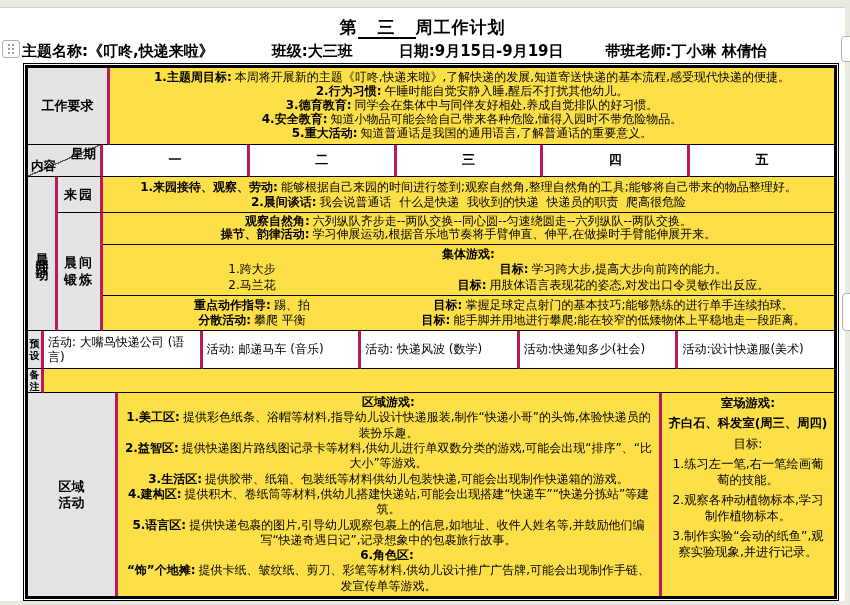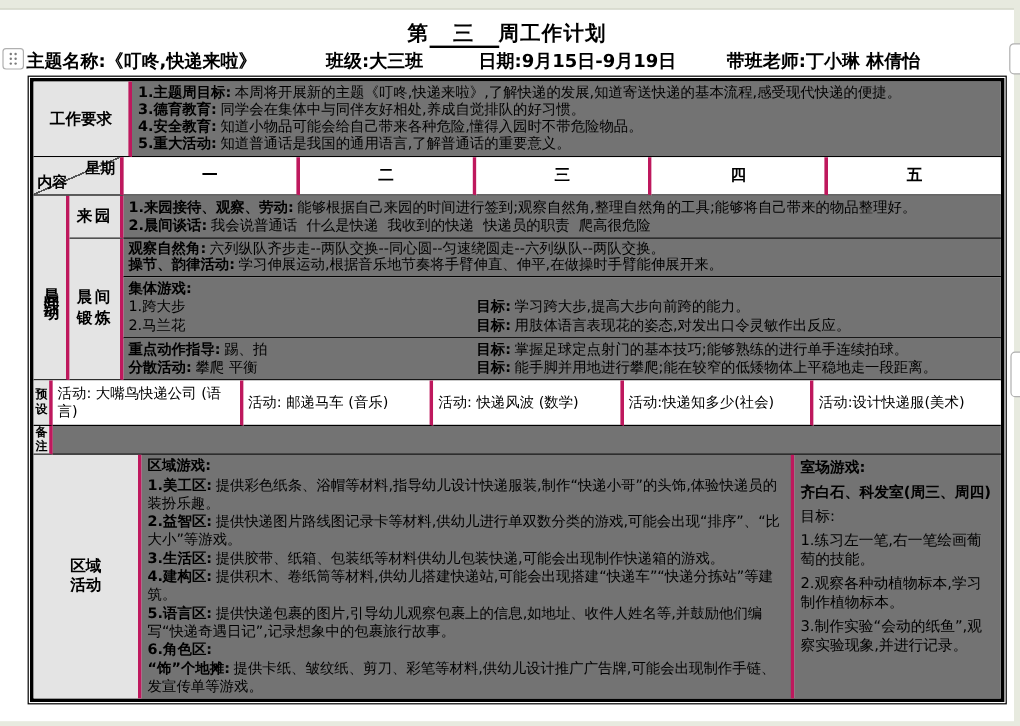--- a/index.html
+++ b/index.html
@@ -31,21 +31,21 @@
   .info-line { display:flex; margin:3px 0 0 22px; font-size:15px; font-weight:bold; white-space:nowrap; }
   .ig2 { margin-left:58px; } .ig3 { margin-left:46px; } .ig4 { margin-left:42px; }
 
   
   .plan-table { width:812px; margin:4px 0 0 25px; border:3px solid #000; outline:1px solid #000; outline-offset:1px; background:#fff; font-size:12px; }
   .row { display:flex; }
   .c { border-right:3px solid #be185d; border-bottom:1px solid #000; }
   .no-r { border-right:none !important; }
   .no-b { border-bottom:none !important; }
   .lab { background:#e4e4e4; display:flex; align-items:center; justify-content:center; text-align:center; font-weight:bold; font-size:13px; flex:none; }
-  .cont { background:#737373; padding:2px 4px; }
+  .cont { background:#fde047; padding:2px 4px;text-align:center; }
   .ln { white-space:pre-wrap; line-height:14.5px; }
   .bl { margin-right:3px; }
 
   
   .w-req { width:82px; }
   .req-cont { flex:1; padding:3px 5px; }
   .req-cont .ln { line-height:13.9px; }
 
   
   .r-week { min-height:32px; }
@@ -122,20 +122,21 @@
       <span class="ig3"><span>日期:</span><span>9月15日-9月19日</span></span>
       <span class="ig4"><span>带班老师:</span><span>丁小琳 林倩怡</span></span>
     </div>
 
     <div class="plan-table">
 
       <div class="row">
         <div class="c lab w-req">工作要求</div>
         <div class="c cont req-cont no-r">
           <div class="ln"><b class="bl">1.主题周目标:</b><span>本周将开展新的主题《叮咚,快递来啦》,了解快递的发展,知道寄送快递的基本流程,感受现代快递的便捷。</span></div>
+          <div class="ln"><b class="bl">2.行为习惯:</b><span>午睡时能自觉安静入睡,醒后不打扰其他幼儿。</span></div>
           <div class="ln"><b class="bl">3.德育教育:</b><span>同学会在集体中与同伴友好相处,养成自觉排队的好习惯。</span></div>
           <div class="ln"><b class="bl">4.安全教育:</b><span>知道小物品可能会给自己带来各种危险,懂得入园时不带危险物品。</span></div>
           <div class="ln"><b class="bl">5.重大活动:</b><span>知道普通话是我国的通用语言,了解普通话的重要意义。</span></div>
         </div>
       </div>
 
       <div class="row r-week">
         <div class="c diag">
           <span class="dt">星期</span>
           <span class="db">内容</span>

